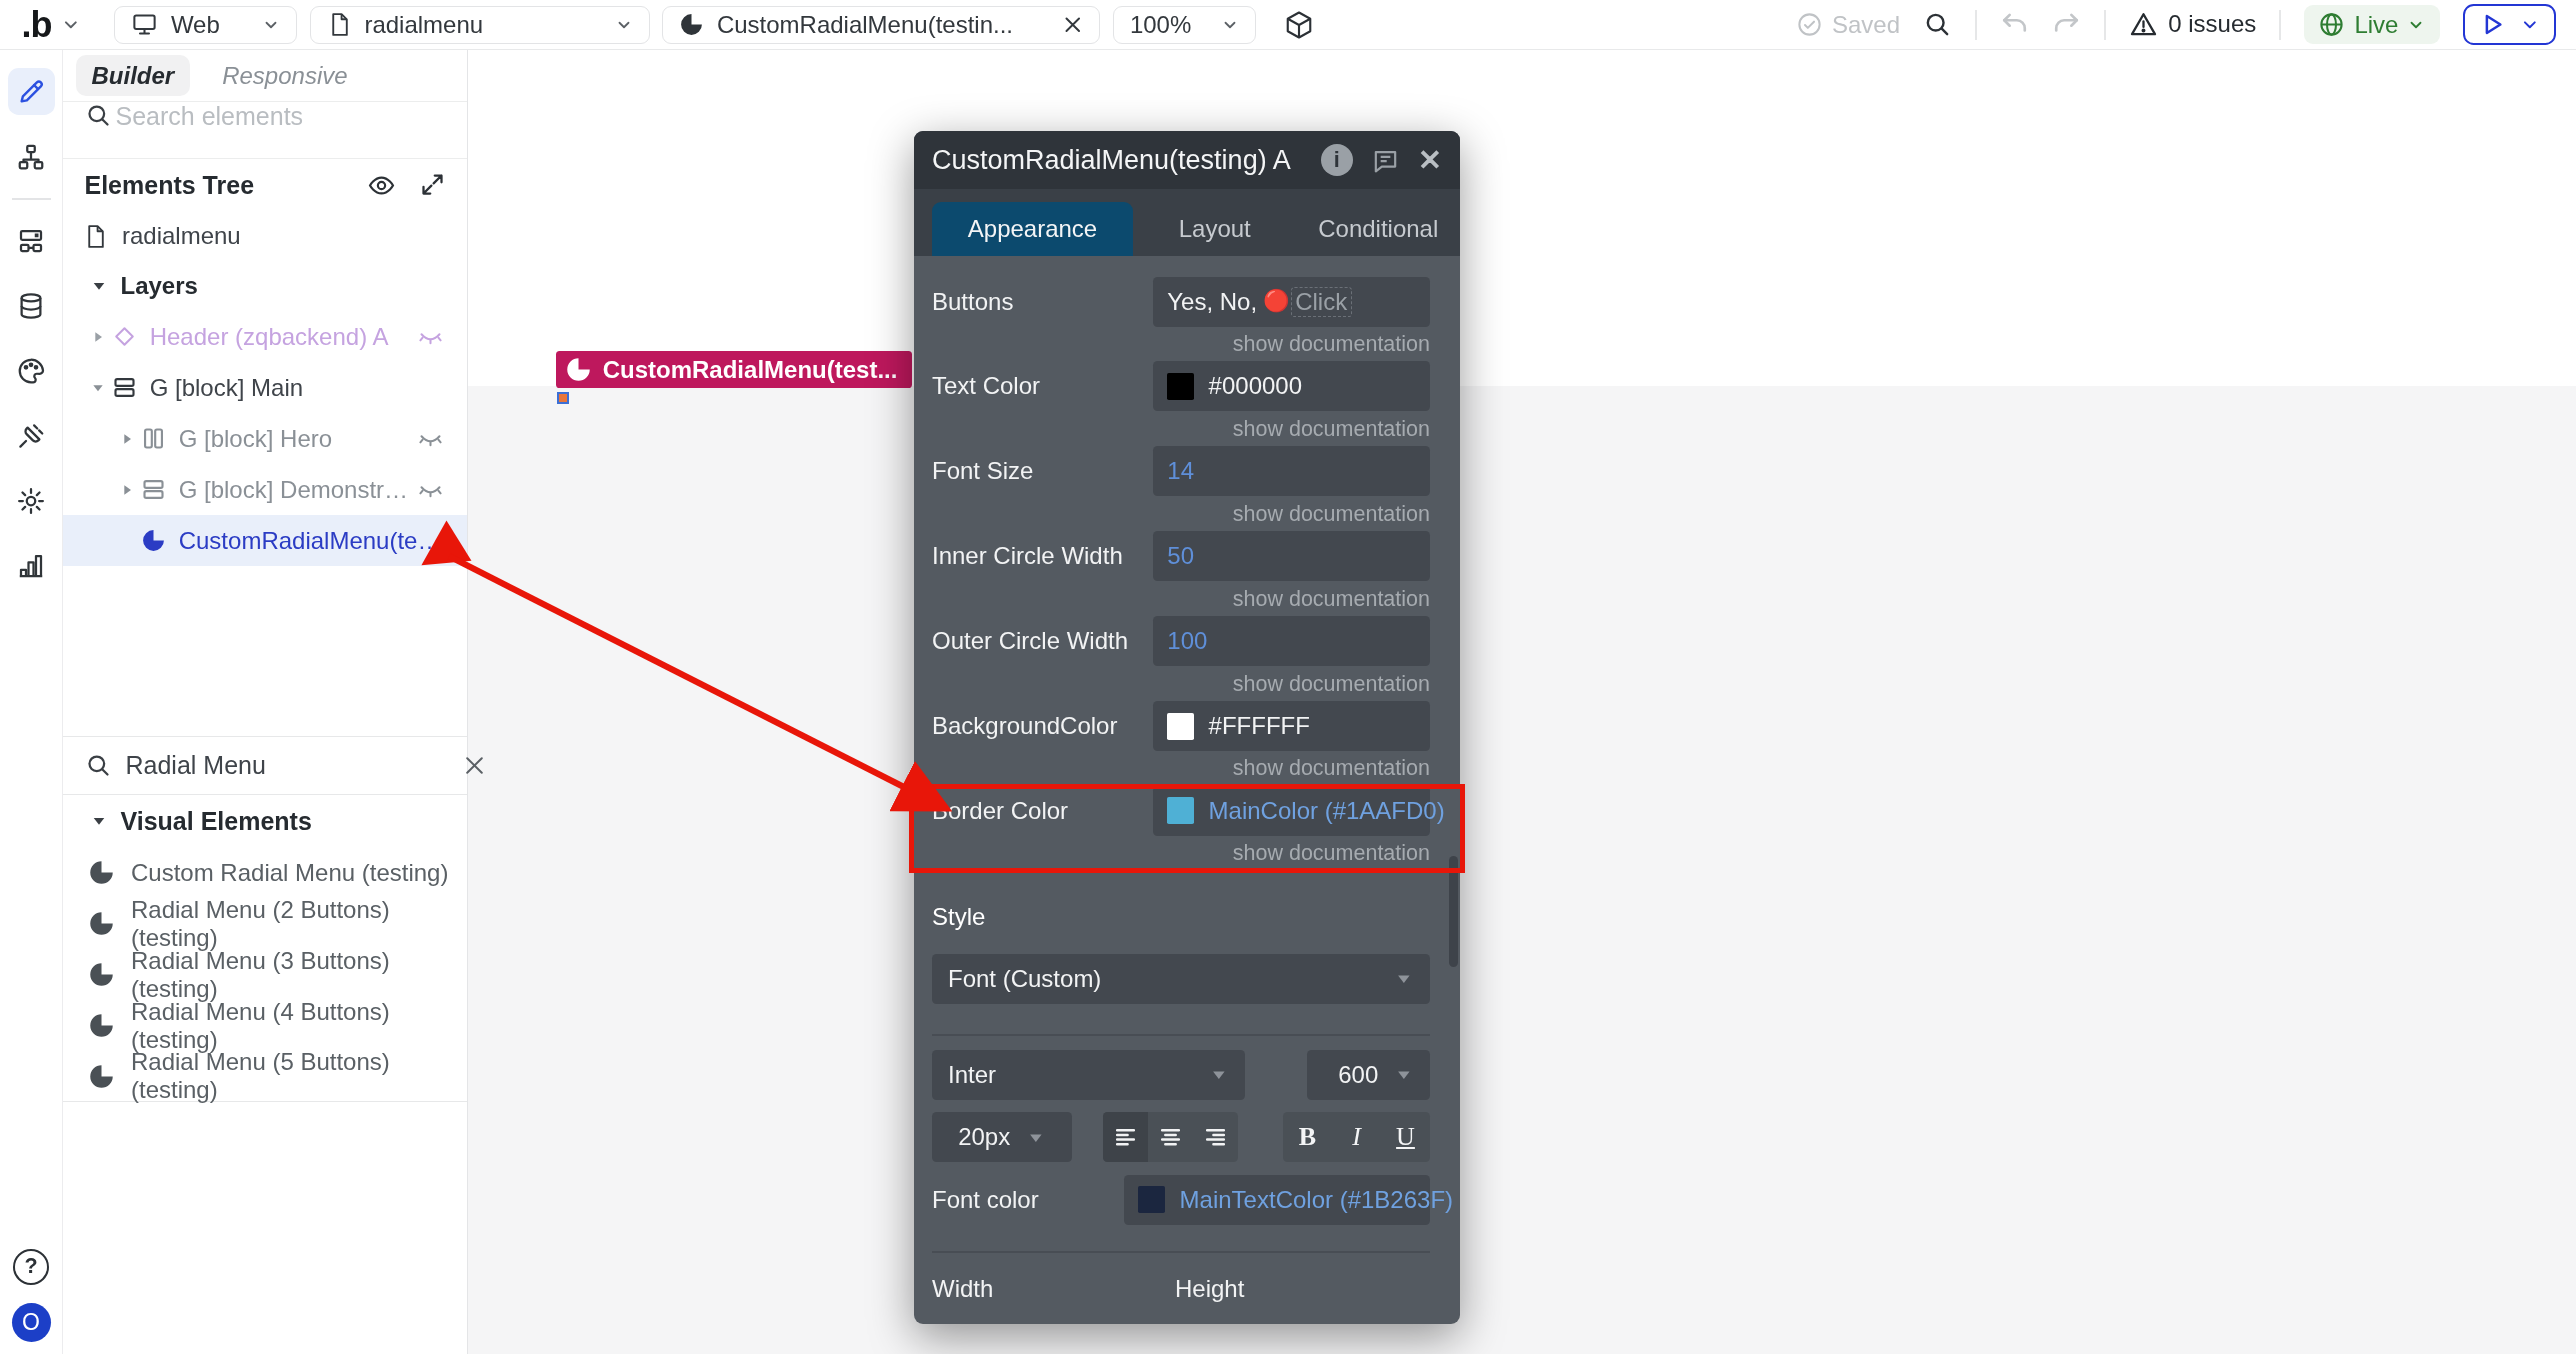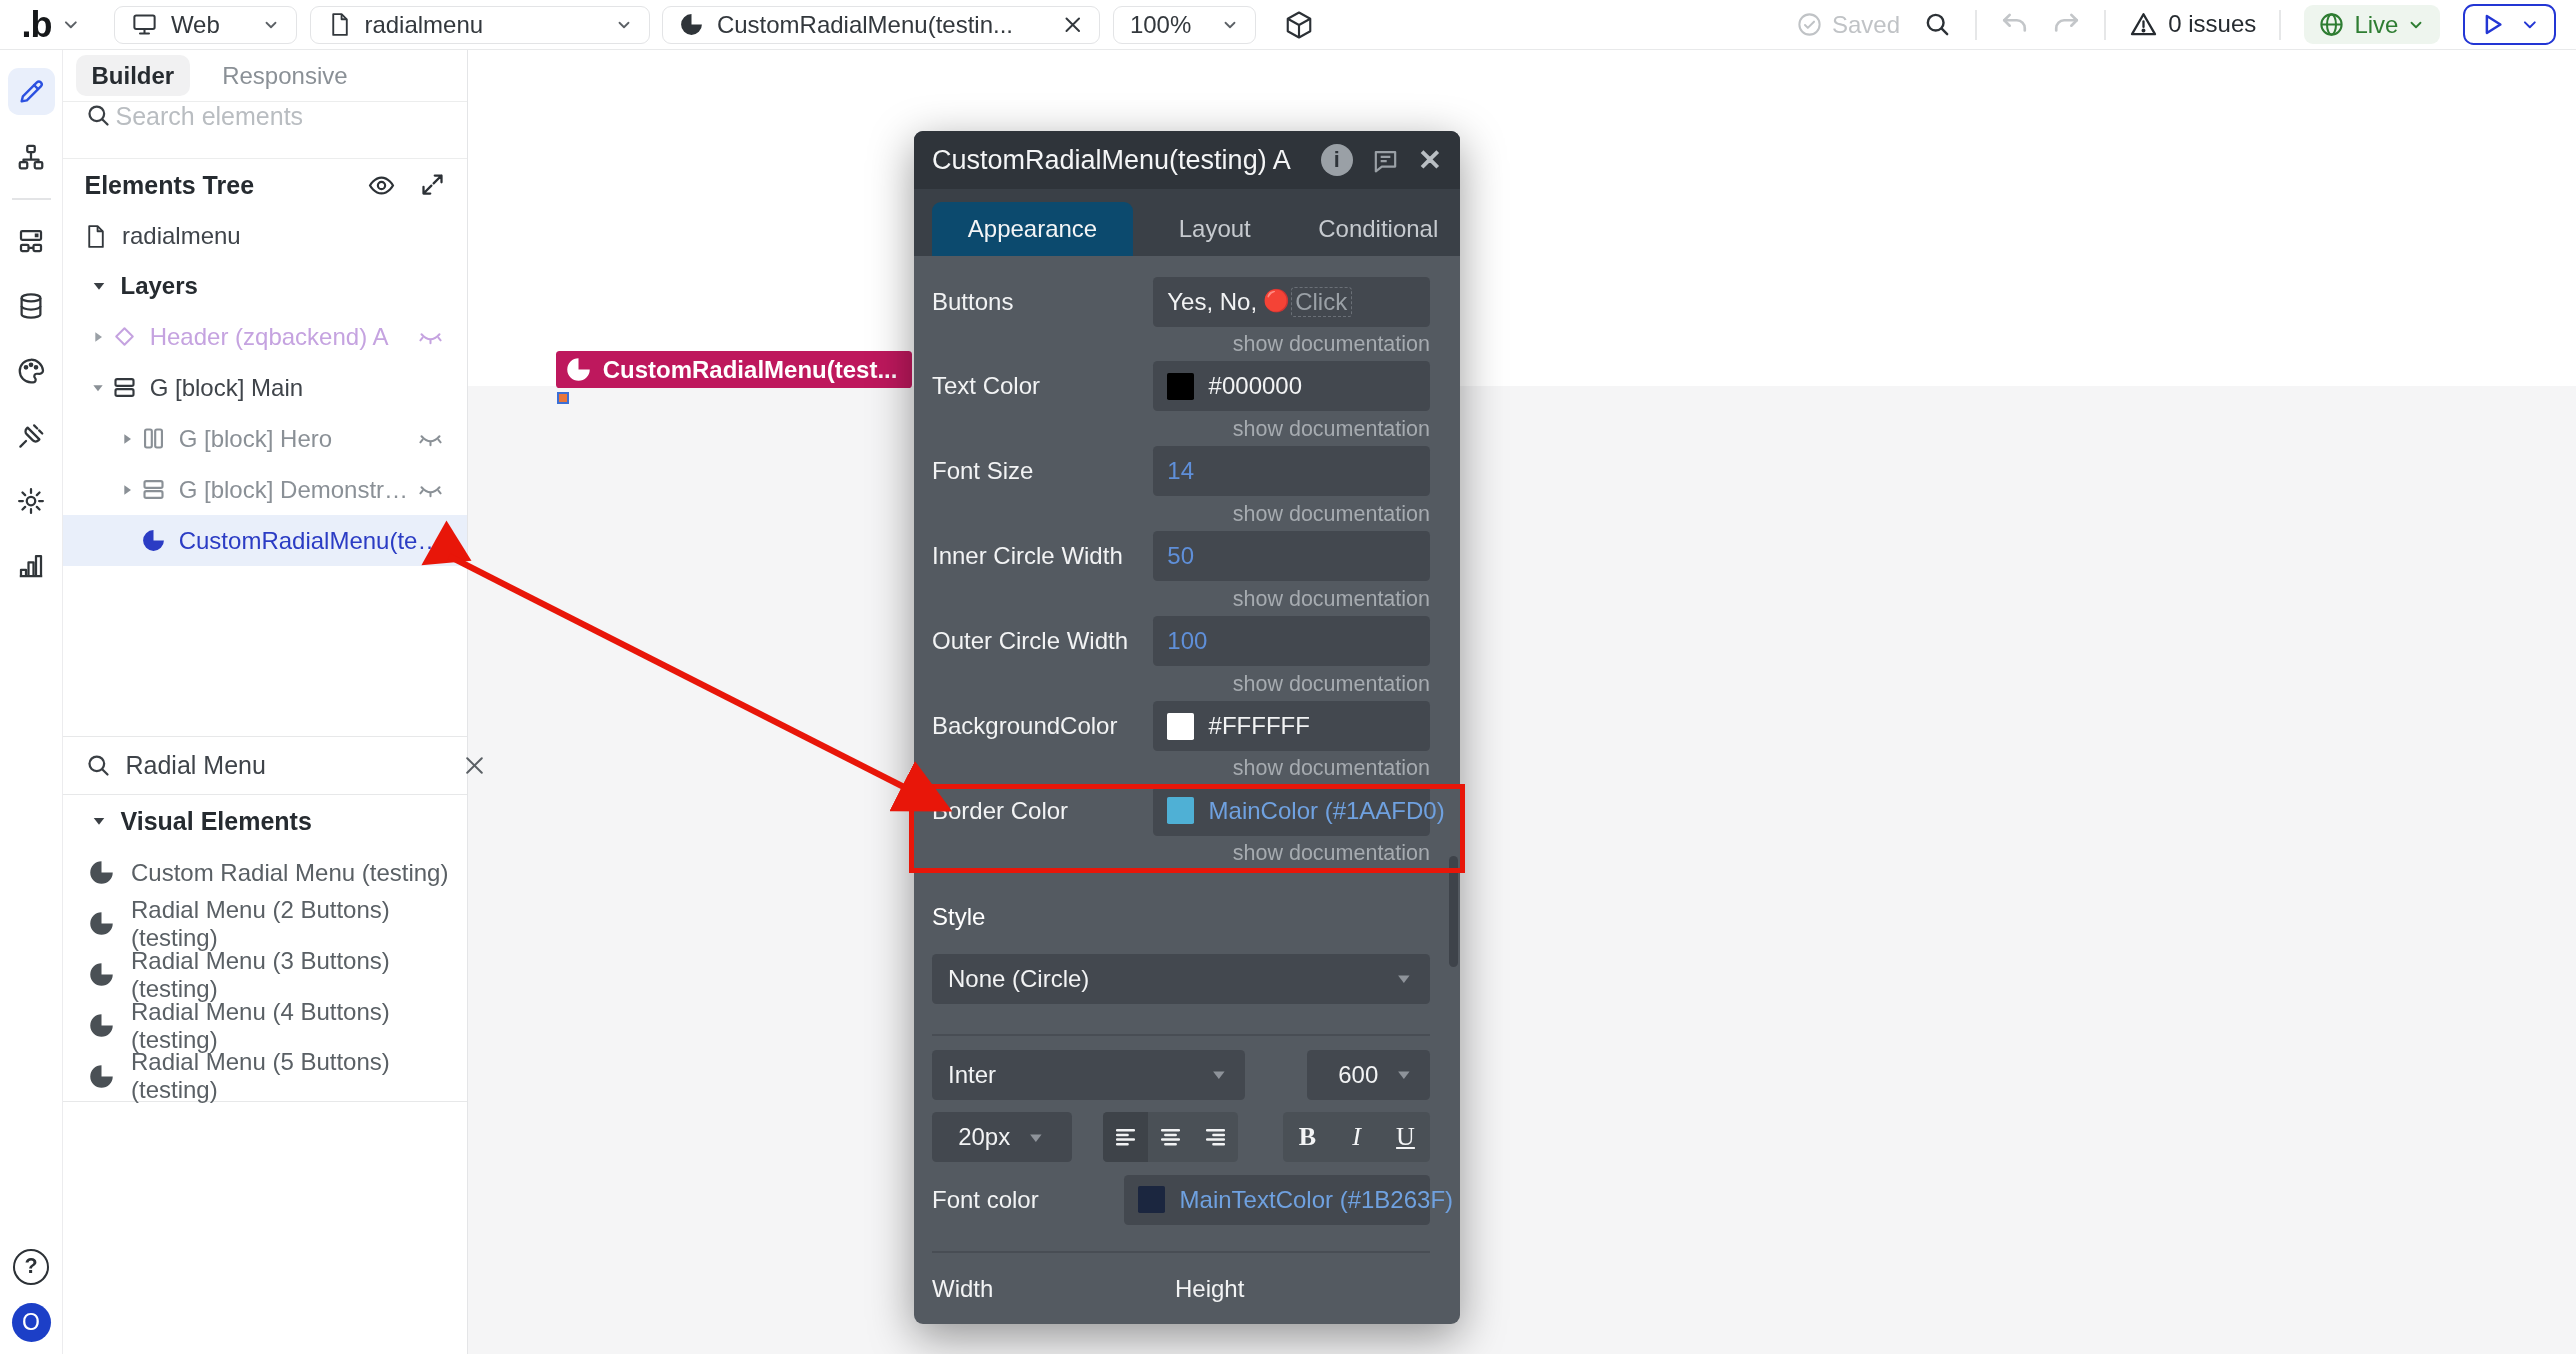--- a/index.html
+++ b/index.html
@@ -39,21 +39,21 @@
   .rail-bottom { margin-top:auto; display:flex; flex-direction:column; align-items:center; padding-bottom:12.5px; }
   .help-circle { width:36px; height:36px; border:2.7px solid #2c3136; border-radius:50%; display:flex; align-items:center;
                  justify-content:center; font-size:21.5px; font-weight:700; color:#2c3136; margin-bottom:18px; cursor:pointer; }
   .avatar { width:39px; height:39px; border-radius:50%; background:#1c3fc7; color:#fff; display:flex; align-items:center;
             justify-content:center; font-size:23px; font-weight:500; cursor:pointer; }
 
   
   .panel { position:absolute; left:63px; top:50px; width:405px; height:1304px; background:#fff;
            border-right:1.8px solid #e4e5e7; z-index:20; color:#3f444a; }
   .panel-tabs { height:52px; display:flex; align-items:center; padding-left:12.5px; gap:16px; border-bottom:1.8px solid #eceded; }
-  .ptab { font-size:24px; color:#8a9096; padding:6.3px 16px; border-radius:10px; cursor:pointer; }
+  .ptab { font-size:24px; color:#8a9096; padding:6.3px 16px; border-radius:10px; cursor:pointer;font-style:italic; }
   .ptab.active { background:#f1f1f2; color:#262b30; font-weight:700; }
   .search-row { height:57px; display:flex; align-items:flex-start; gap:4px; padding:0 21.5px; border-bottom:1.8px solid #eceded; }
   .search-row input { border:none; outline:none; font-size:25px; flex:1; color:#3f444a; font-family:"Liberation Sans",sans-serif; }
   .search-row input::placeholder { color:#b9bdc1; }
   .tree-header { height:52px; display:flex; align-items:center; padding:0 21.5px; }
   .tree-header .title { font-size:25px; font-weight:700; color:#262b30; }
   .tree-header .hdr-icons { margin-left:auto; display:flex; gap:23px; color:#3a3f44; }
   .page-row { height:50px; display:flex; align-items:center; gap:14.3px; padding:0 19.7px; font-size:24px; cursor:pointer; }
   .layers-row { height:50px; display:flex; align-items:center; gap:12.5px; padding:0 0 0 27px; cursor:pointer; }
   .layers-row .lbl { font-size:24px; font-weight:700; color:#262b30; }
@@ -654,21 +654,21 @@
         <div class="plabel">Border Color</div>
         <div class="pinput">
           <span class="swatch" style="background-color: rgb(79, 176, 213);"></span>
           <span class="link">MainColor (#1AAFD0)</span>
         </div>
       </div>
       <div class="showdoc">show documentation</div>
 
       <div class="style-label">Style</div>
       <div class="dropdown style-dd">
-        <span>None (Circle)</span>
+        <span>Font (Custom)</span>
         <span class="dcaret ic">
           <svg width="19.7" height="19.7" viewBox="0 0 24 24">
               <path d="M5 8h14l-7 9z" fill="#8e939a"></path>
             </svg>
         </span>
       </div>
 
       <div class="pdivider"></div>
 
       <div class="font-row">

